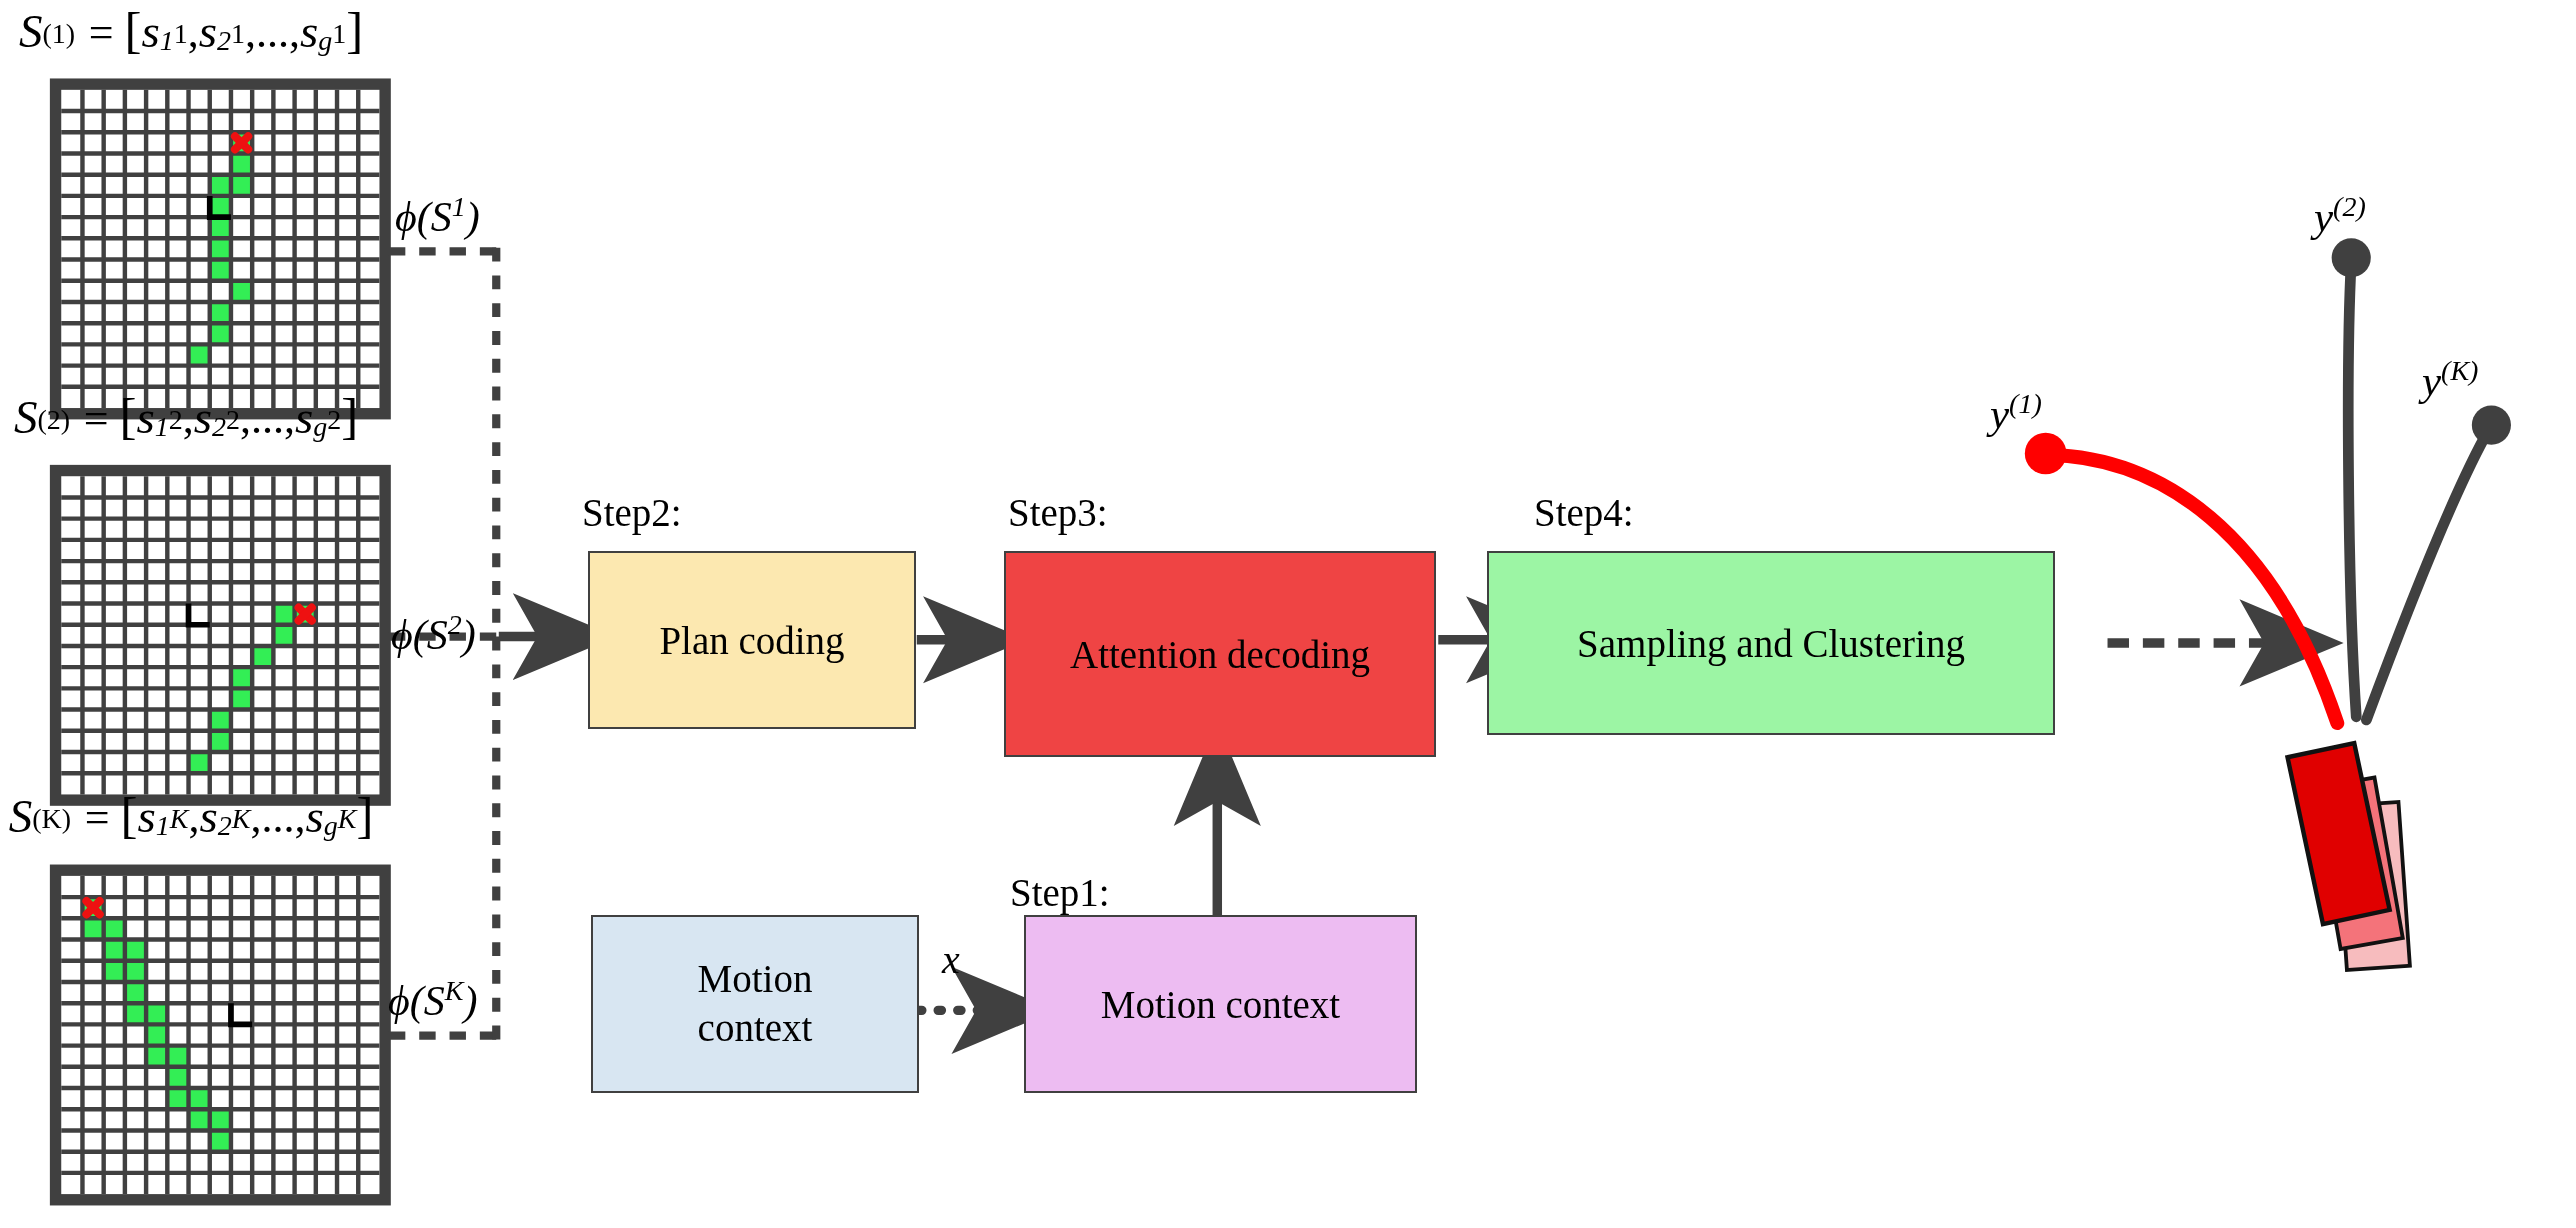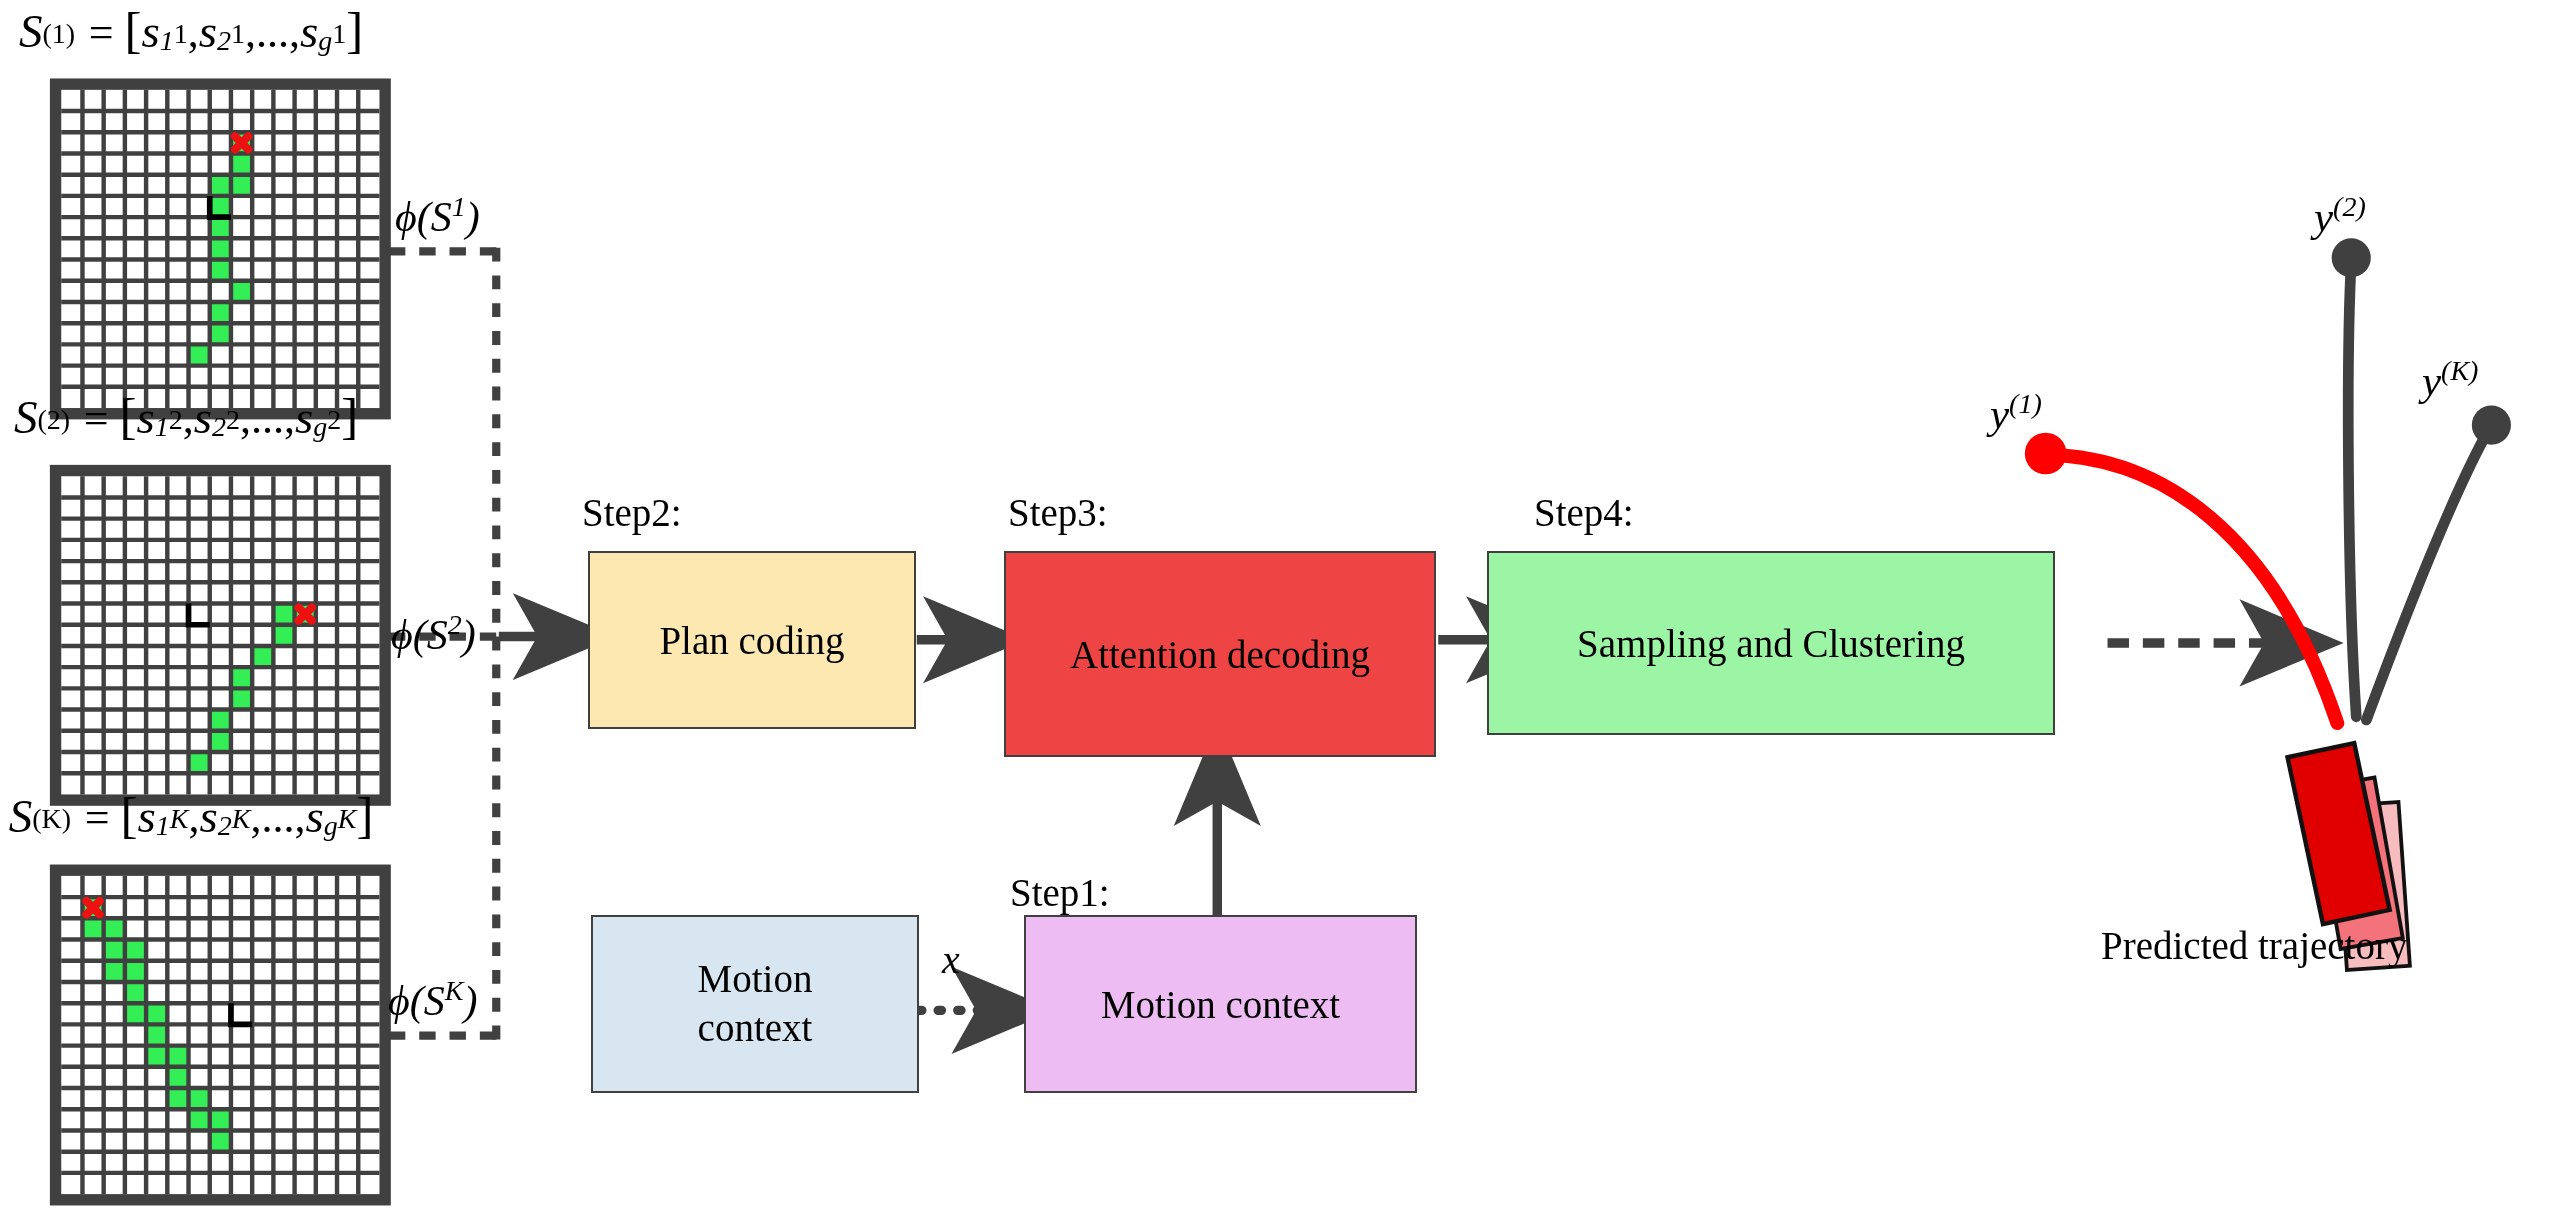--- a/index.html
+++ b/index.html
@@ -304,16 +304,15 @@
   <div class="ylabel" style="left:1990px;top:388px;">
     <span>y</span><span class="yp">(1)</span>
   </div>
   <div class="ylabel" style="left:2278px;top:191px;margin-left:36px;">
     <span>y</span><span class="yp">(2)</span>
   </div>
   <div class="ylabel" style="left:2422px;top:355px;">
     <span>y</span><span class="yp">(K)</span>
   </div>
 
-  <div class="caption" style="left:2101px;top:923px;">Predicted trajectory</div>
 
 </div>
 
 
 </body></html>

